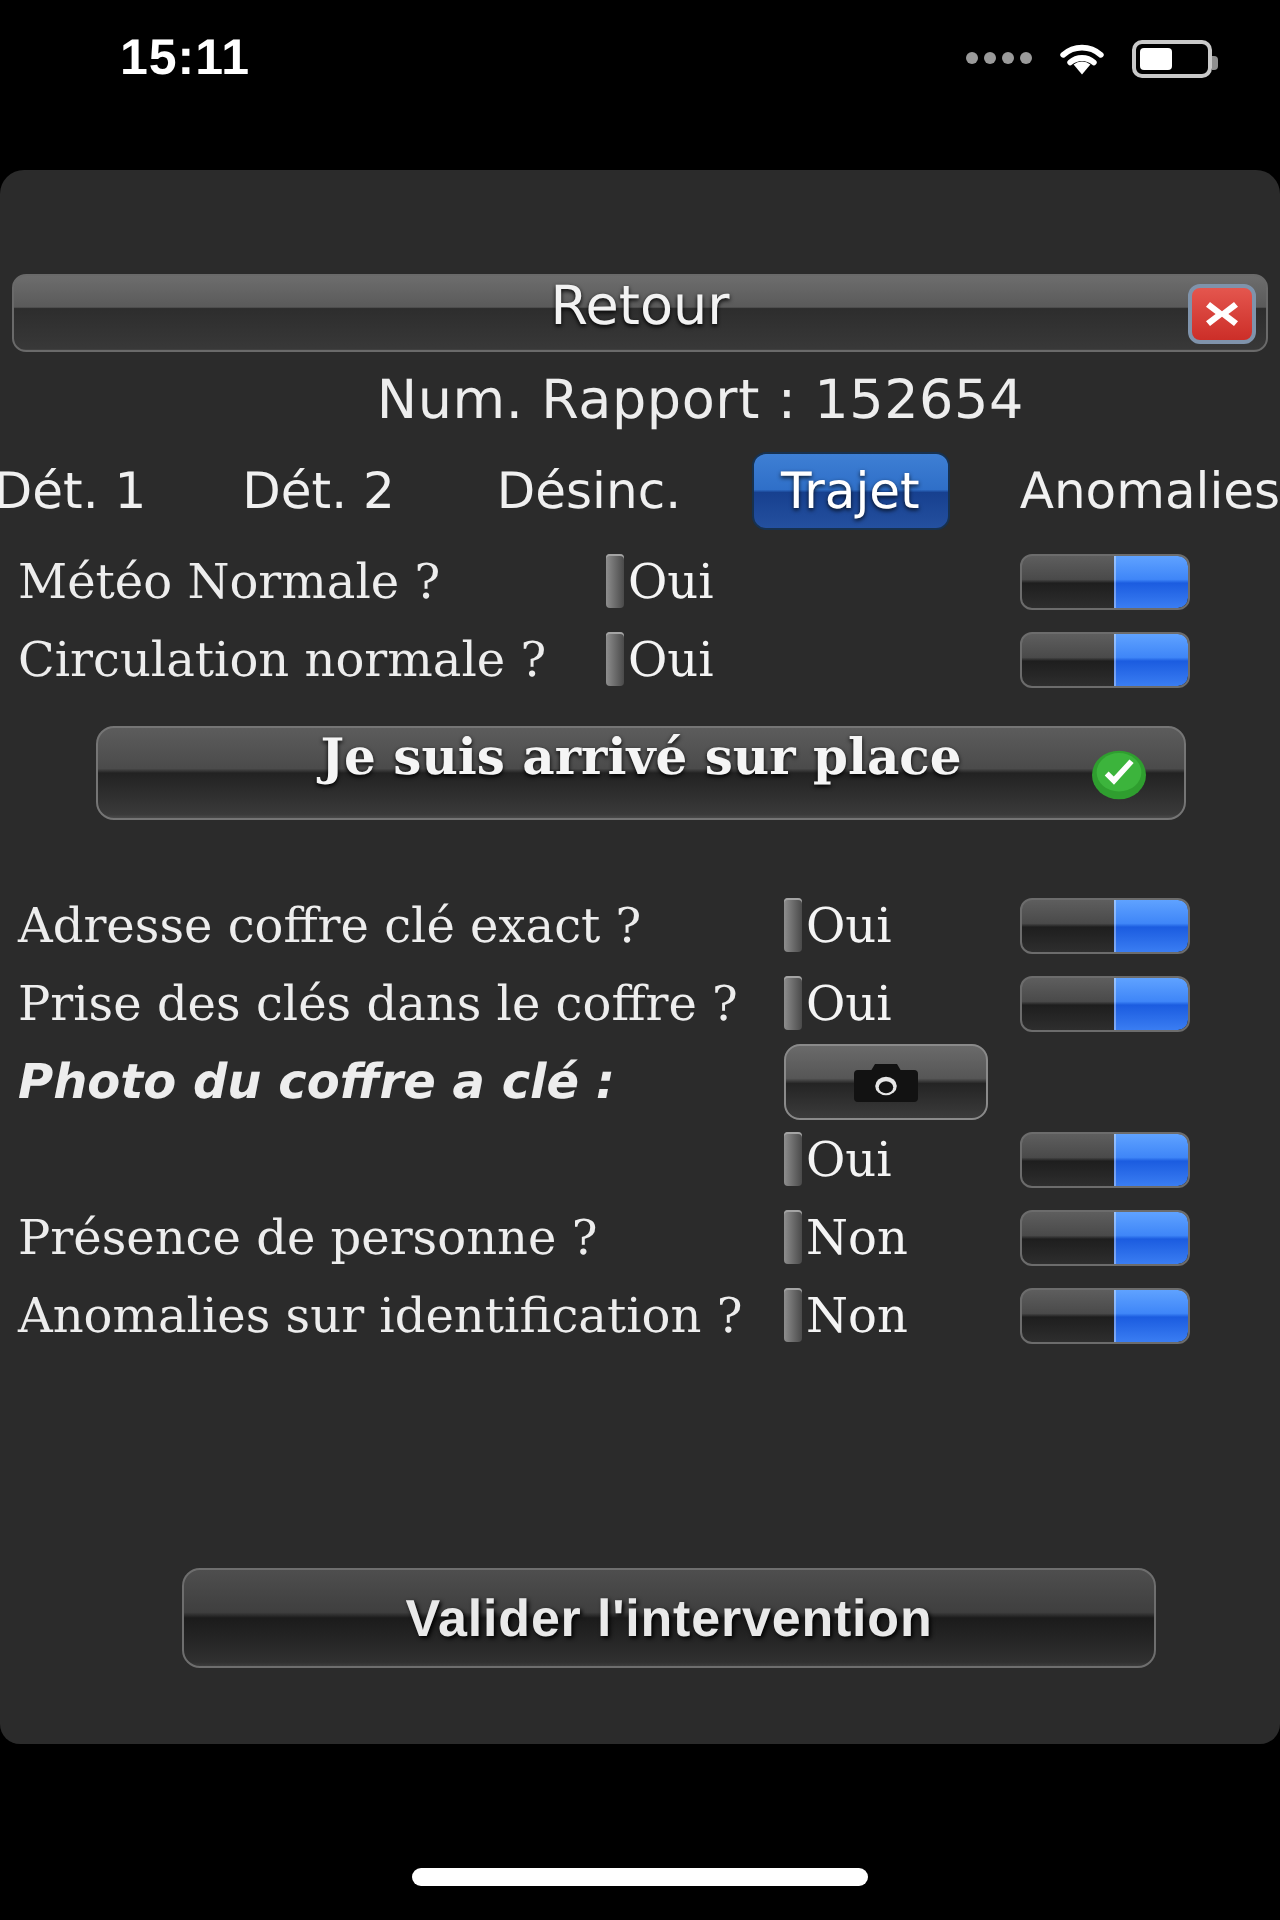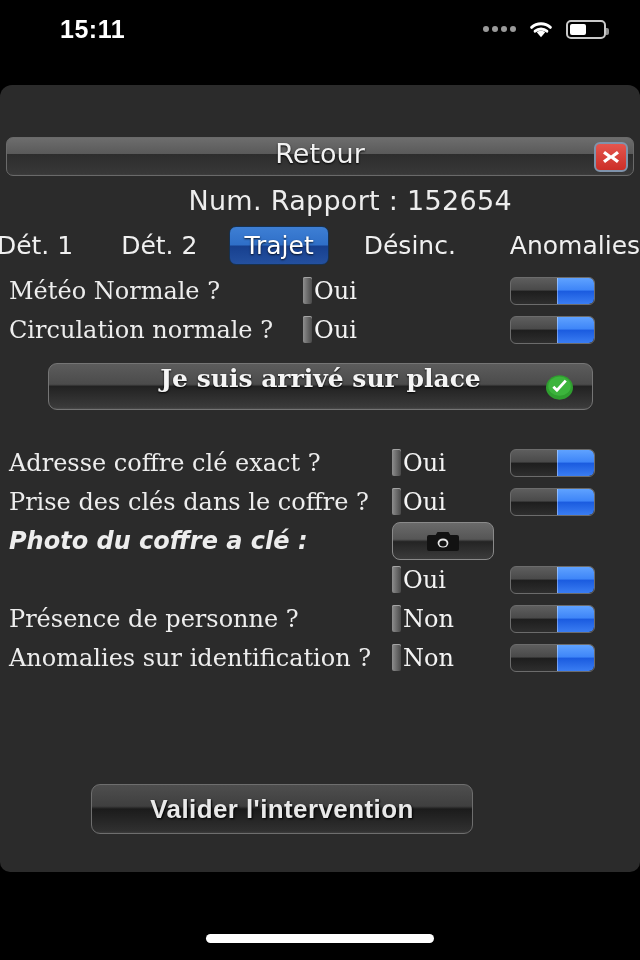--- a/index.html
+++ b/index.html
@@ -140,21 +140,21 @@
   .cam-btn {
     position: absolute; left: 392px; width: 102px; height: 38px; top: 1px;
     border-radius: 8px; border: 1px solid #8a8a8a;
     background: linear-gradient(to bottom, #6a6a6a 0%, #565656 45%, #242424 52%, #3b3b3b 100%);
     display: flex; align-items: center; justify-content: center;
   }
   .cam-btn svg { width: 34px; height: 24px; display: block; }
 
   
   .validate-btn {
-    position: absolute; left: 91px; top: 699px; width: 382px; height: 50px;
+    position: absolute; left: 91px; top: 699px; width: 487px; height: 50px;
     border-radius: 9px; border: 1px solid #6e6e6e;
     background: linear-gradient(to bottom,
         #4e4e4e 0%, #3f3f3f 44%, #1b1b1b 50%, #303030 96%, #3d3d3d 100%);
     display: flex; align-items: center; justify-content: center;
   }
   .validate-label {
     color: #e9e9e9; font-size: 26px; font-weight: bold;
     font-family: "Liberation Sans", sans-serif; letter-spacing: .4px;
     text-shadow: 1px 1px 2px #000;
   }
@@ -199,22 +199,22 @@
           <path d="M5 4 L11 8.6 L17 4 L19 6.4 L14.2 10 L19 13.6 L17 16 L11 11.4 L5 16 L3 13.6 L7.8 10 L3 6.4 Z" fill="#ffffff"></path>
         </svg>
       </div>
     </div>
 
     <div class="report-num">Num. Rapport : 152654</div>
 
     <div class="tabbar">
       <div class="tab">Dét. 1</div>
       <div class="tab">Dét. 2</div>
+      <div class="tab spaced">Désinc.</div>
       <div class="tab active">Trajet</div>
-      <div class="tab spaced">Désinc.</div>
       <div class="tab spaced">Anomalies</div>
     </div>
 
     <div class="rows">
 
       <div class="row">
         <span class="row-label">Météo Normale ?</span>
         <span class="handle" style="left:303px;"></span>
         <span class="row-value" style="left:314px;">Oui</span>
         <span class="toggle">

